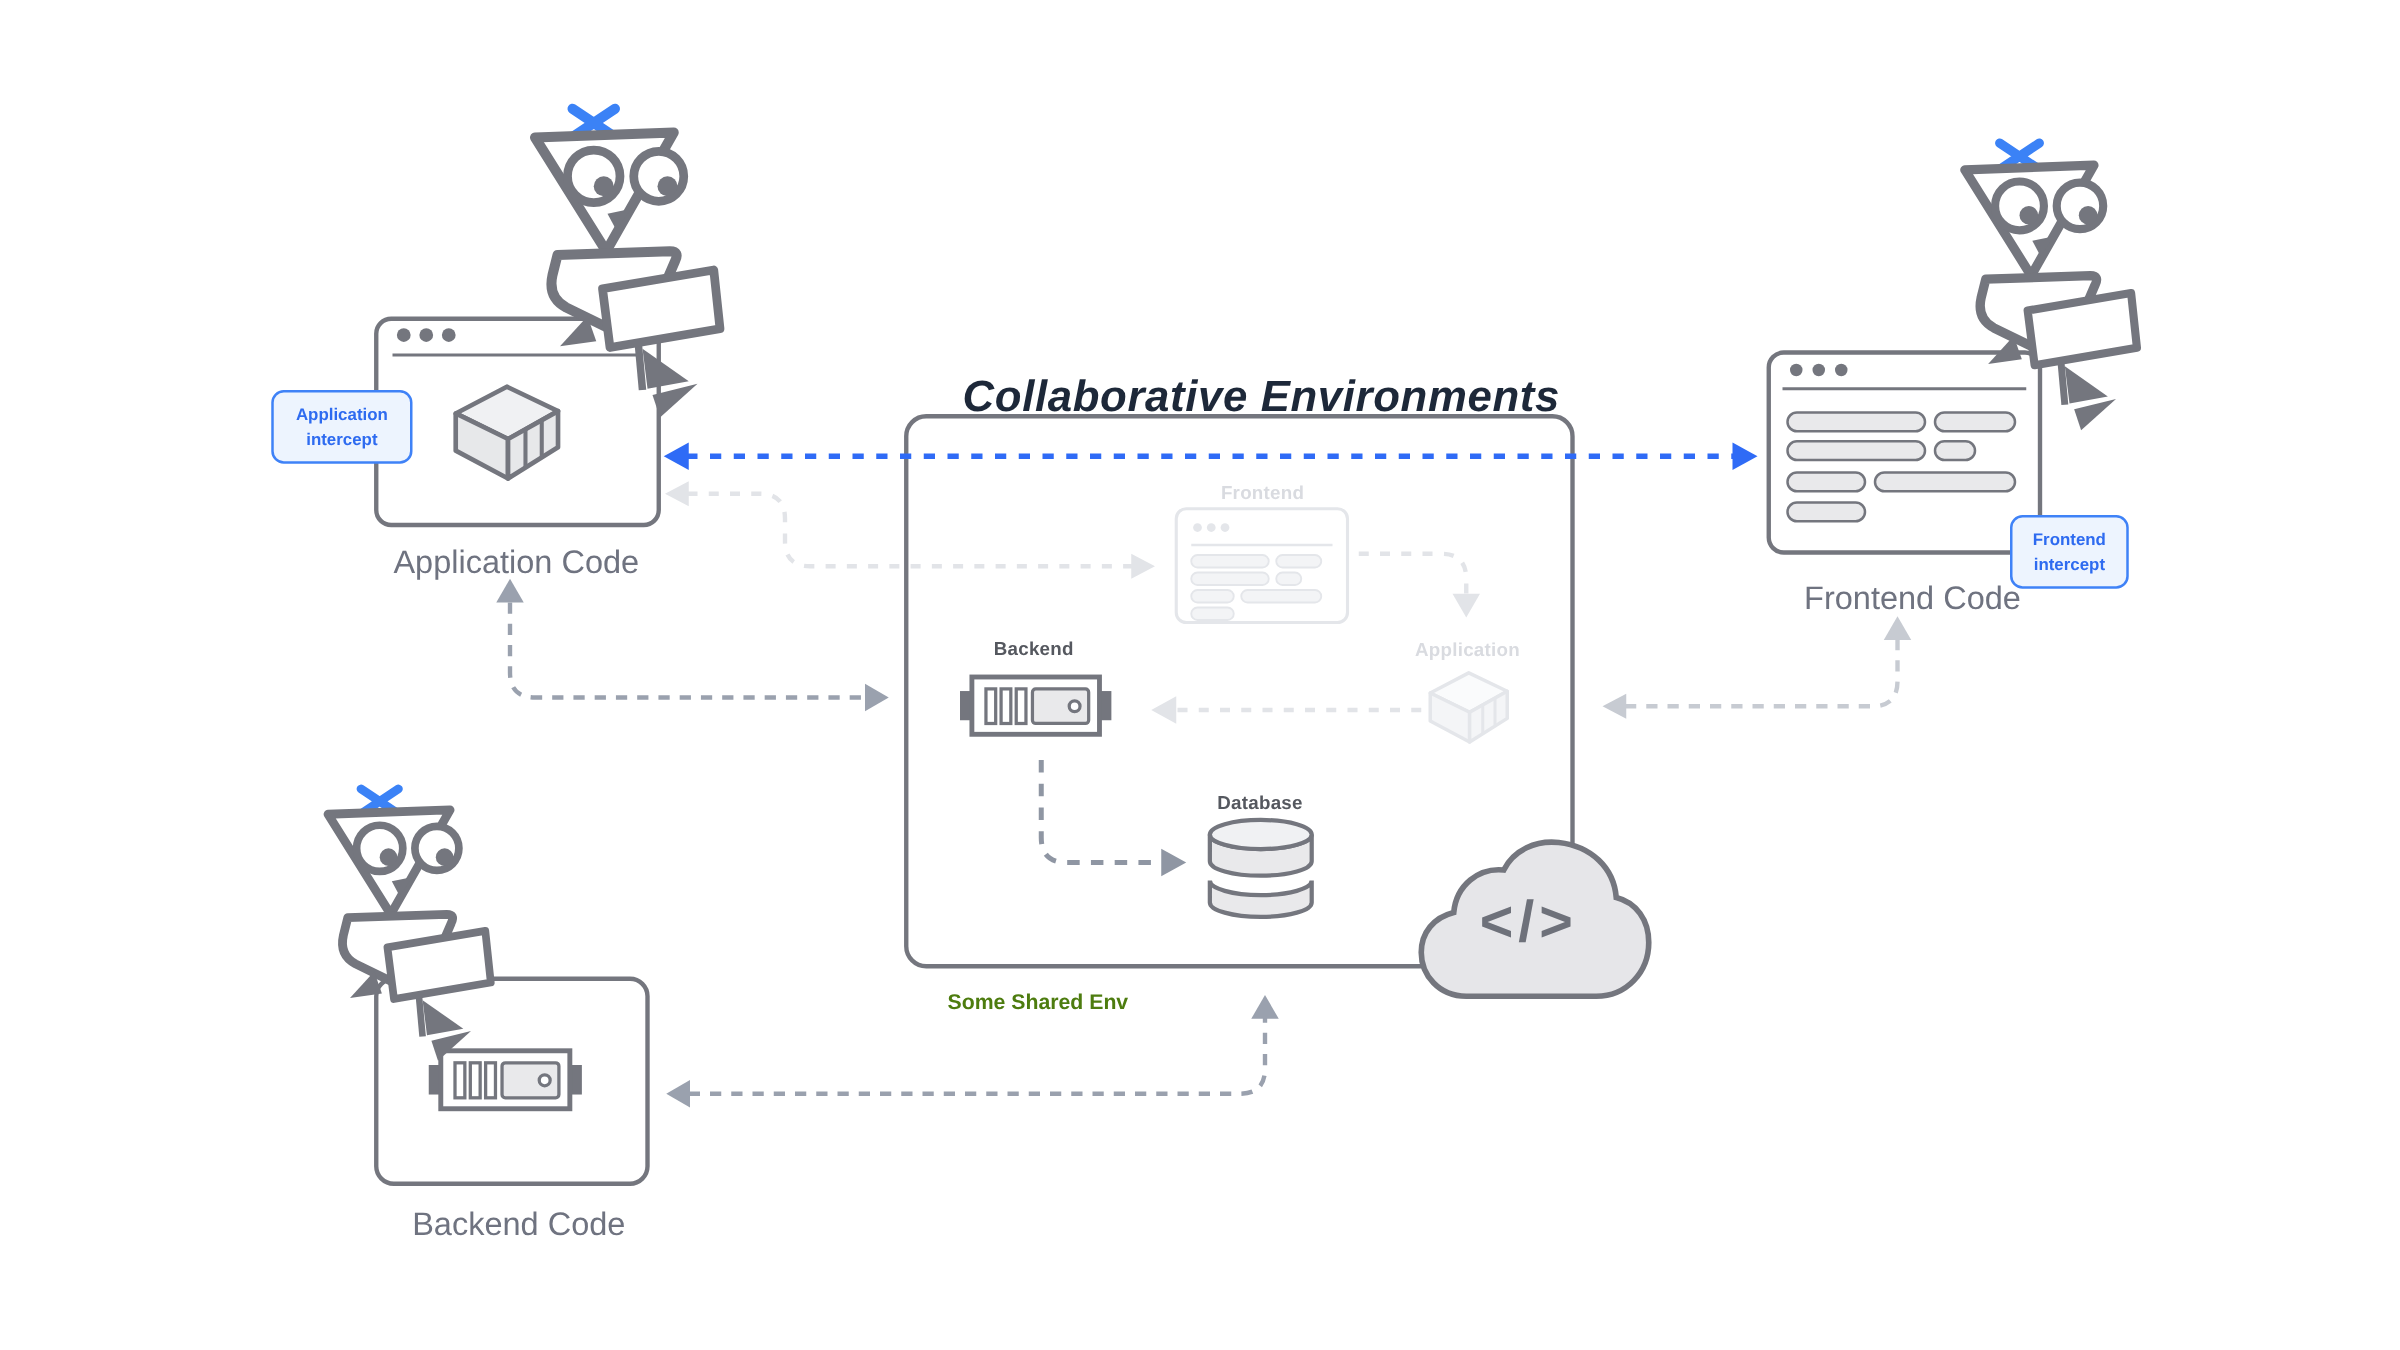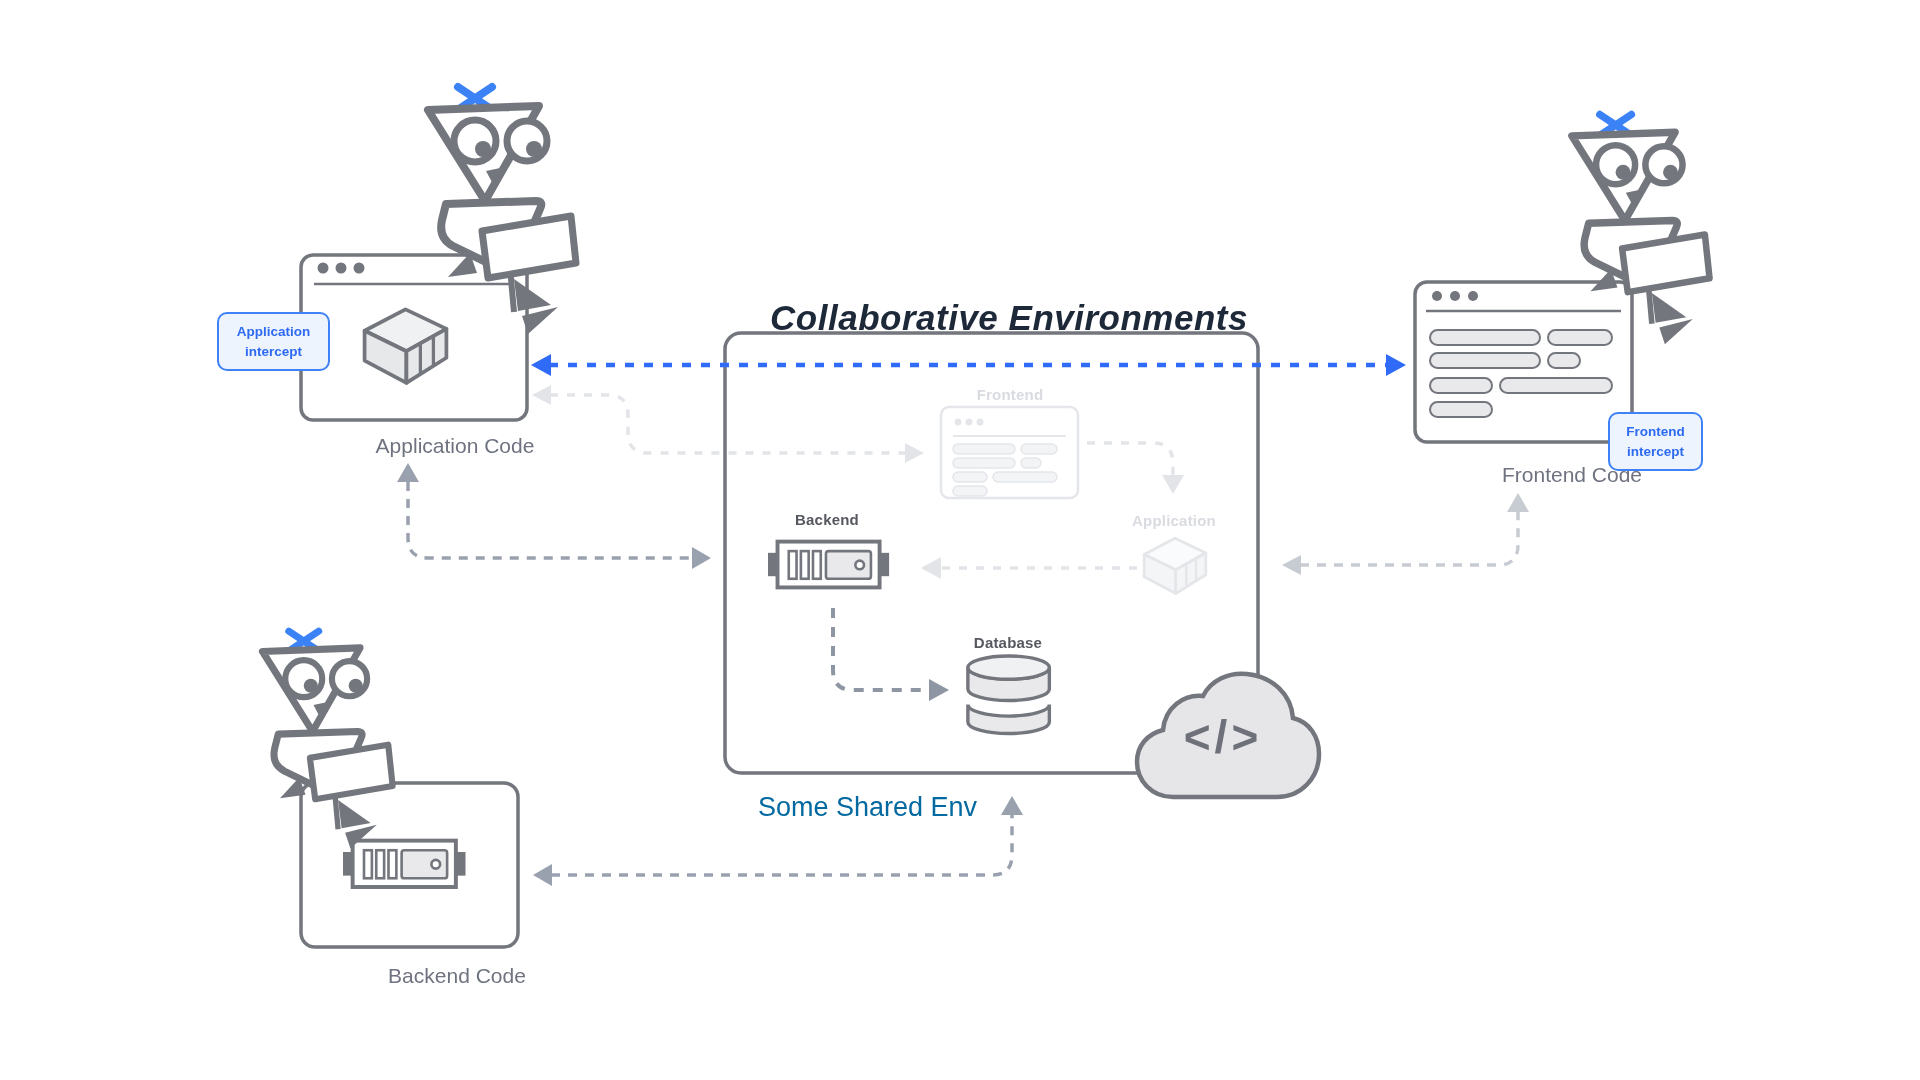--- a/index.html
+++ b/index.html
@@ -3,22 +3,22 @@
 <meta charset="utf-8">
 <style>
   html,body{margin:0;padding:0;background:#fff;}
   .canvas{position:relative;width:1920px;height:1080px;background:#ffffff;overflow:hidden;
           font-family:"Liberation Sans",sans-serif;}
   svg.layer{position:absolute;left:0;top:0;}
   .title{position:absolute;left:1009px;top:266px;transform:translateX(-50%);
          font-size:35px;font-weight:800;font-style:italic;color:#1d2839;
          letter-spacing:.5px;white-space:nowrap;margin-top:32px;}
   .node-label{position:absolute;transform:translateX(-50%);color:#6f7380;
-              font-size:21px;white-space:nowrap;margin-left:42px;}
-  .env-label{position:absolute;color:#0369a1;font-size:27px;white-space:nowrap;}
+              font-size:26px;white-space:nowrap;}
+  .env-label{position:absolute;color:#4d7c0f;font-size:17px;white-space:nowrap;font-weight:bold;}
   .sub{position:absolute;transform:translateX(-50%);font-weight:700;font-size:15px;
        white-space:nowrap;letter-spacing:.2px;}
   .sub.solid{color:#55585f;text-align:right;}
   .sub.faded{color:#d9dbe0;}
   .badge{position:absolute;background:#edf4fe;border:2px solid #3f82f7;border-radius:10px;
          color:#2e6bf0;font-size:13.5px;font-weight:700;text-align:center;line-height:1.45;
          padding:8px 4px;display:flex;flex-direction:column;box-sizing:border-box;}
   .cloud-glyph{position:absolute;transform:translateX(-50%);font-weight:700;font-size:46px;
                color:#6e717a;letter-spacing:4px;white-space:nowrap;}
 </style>

